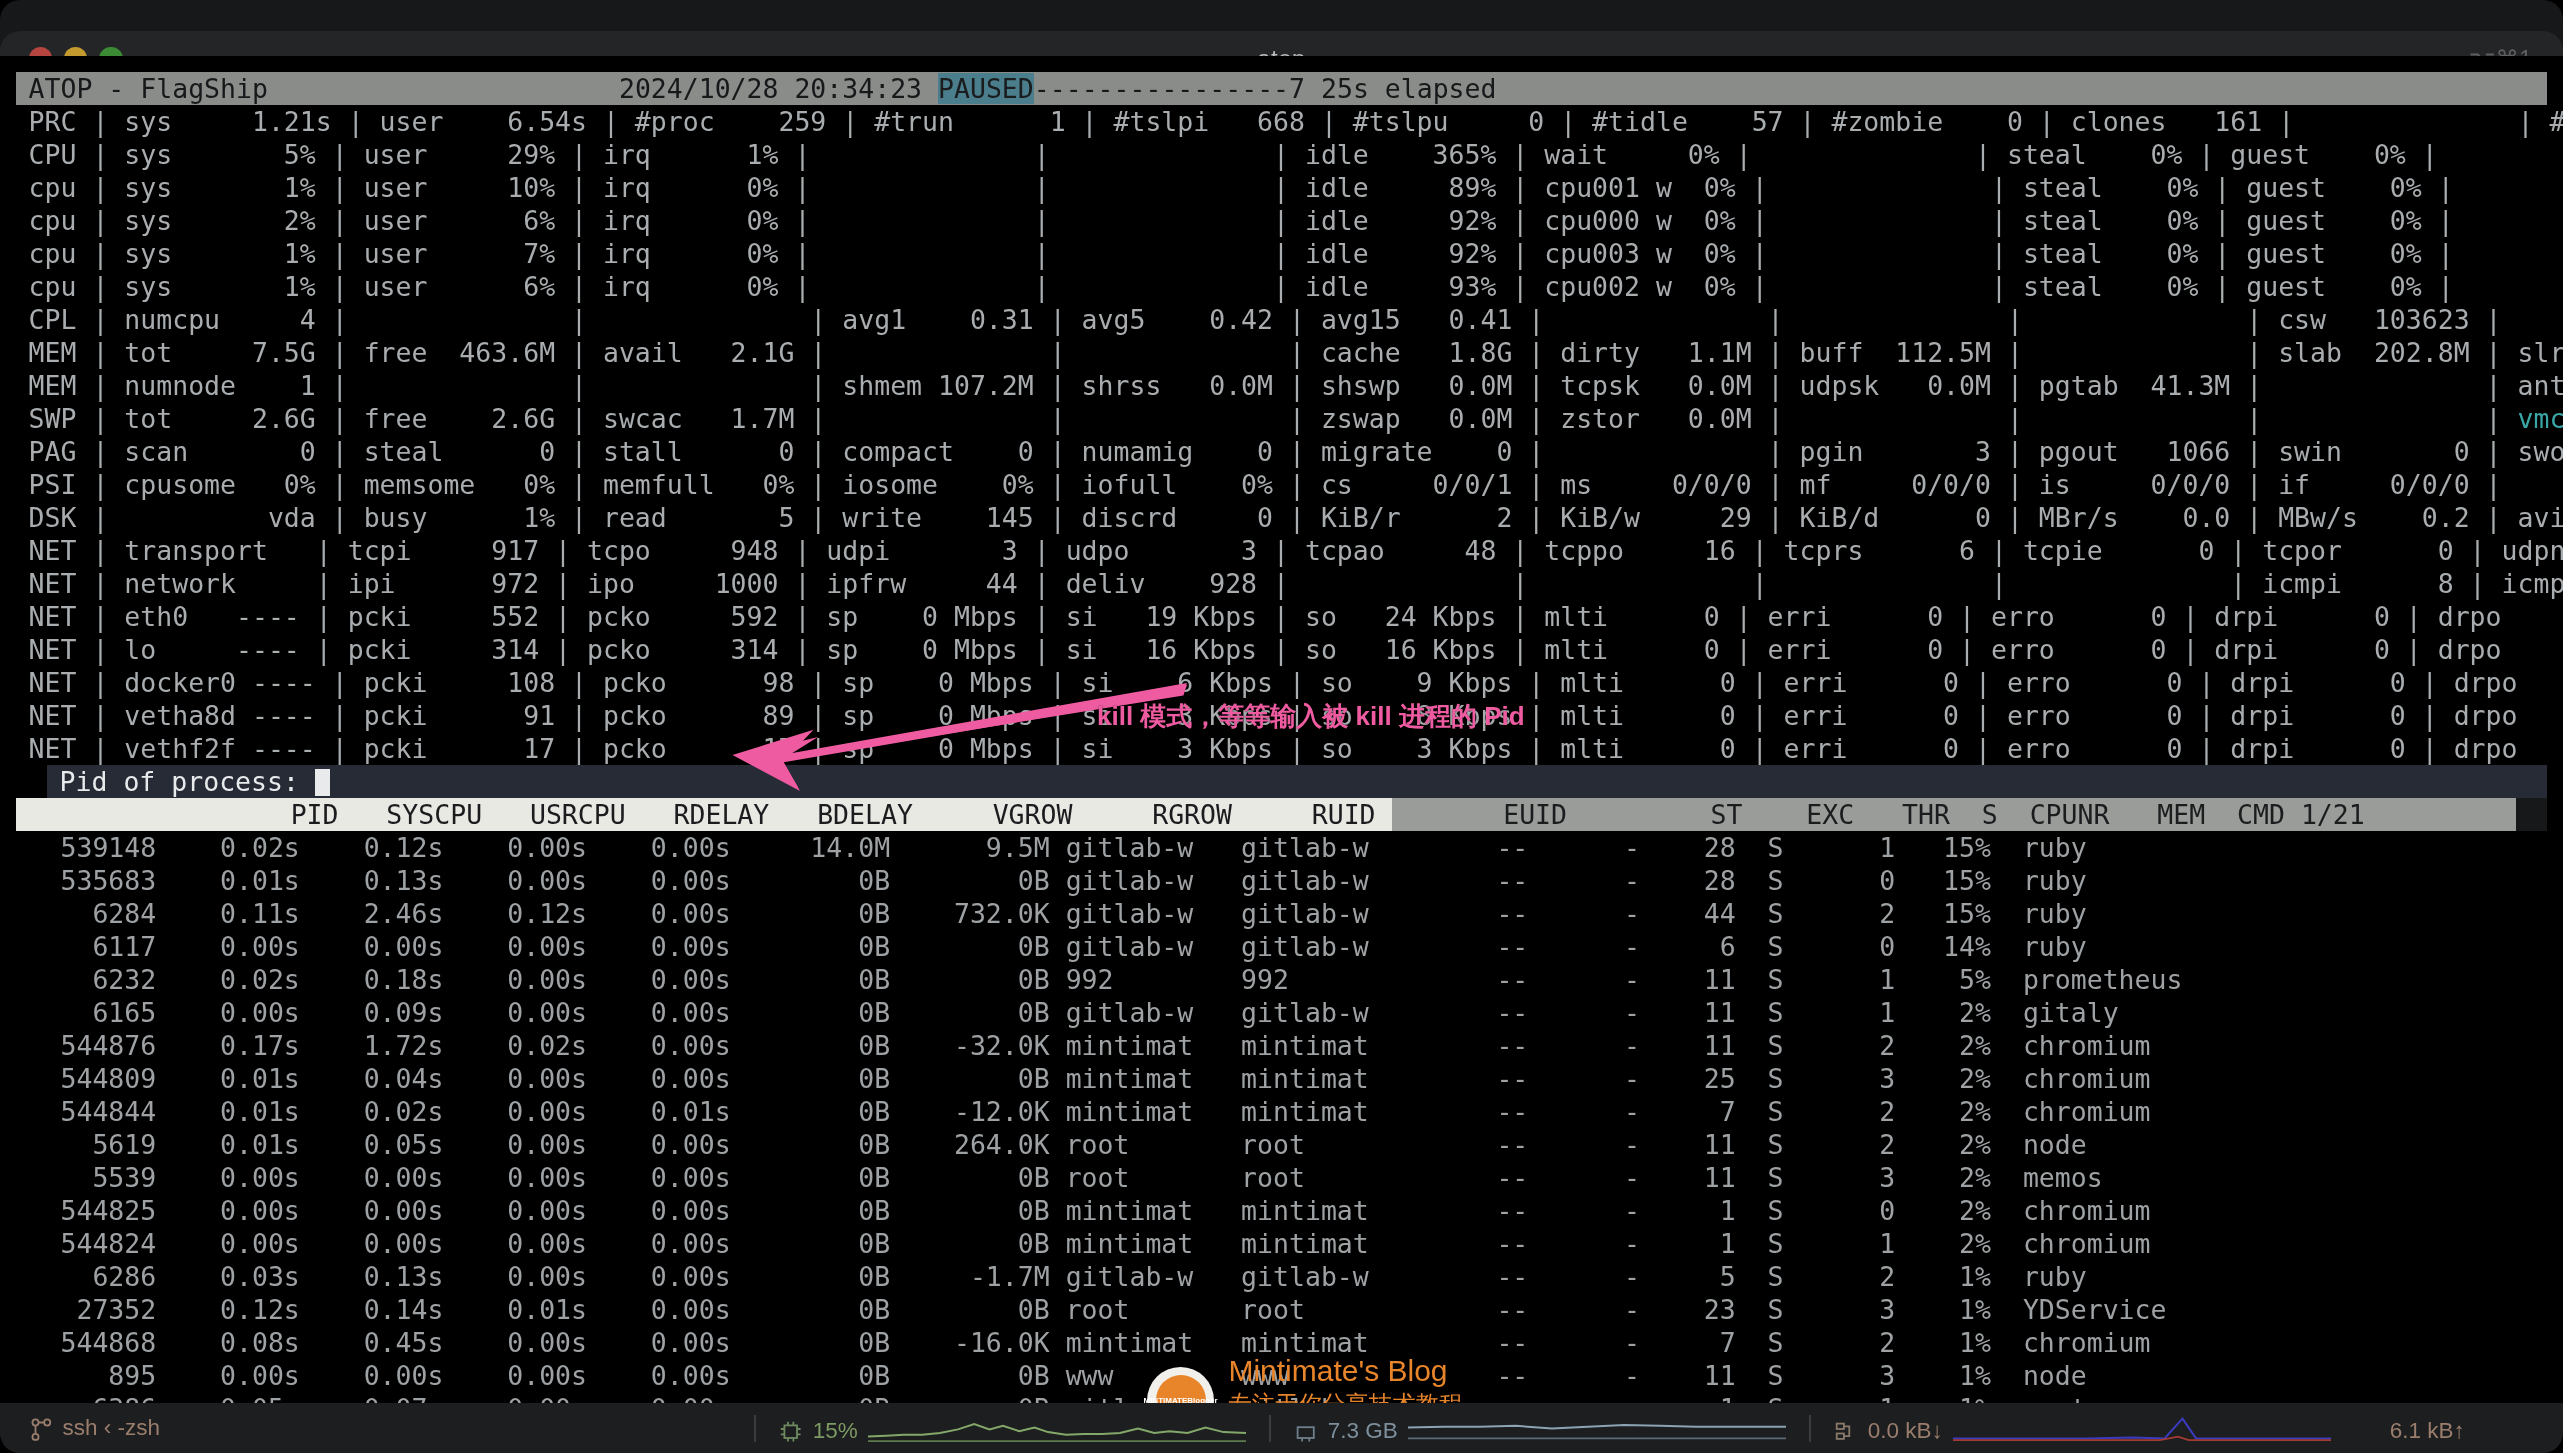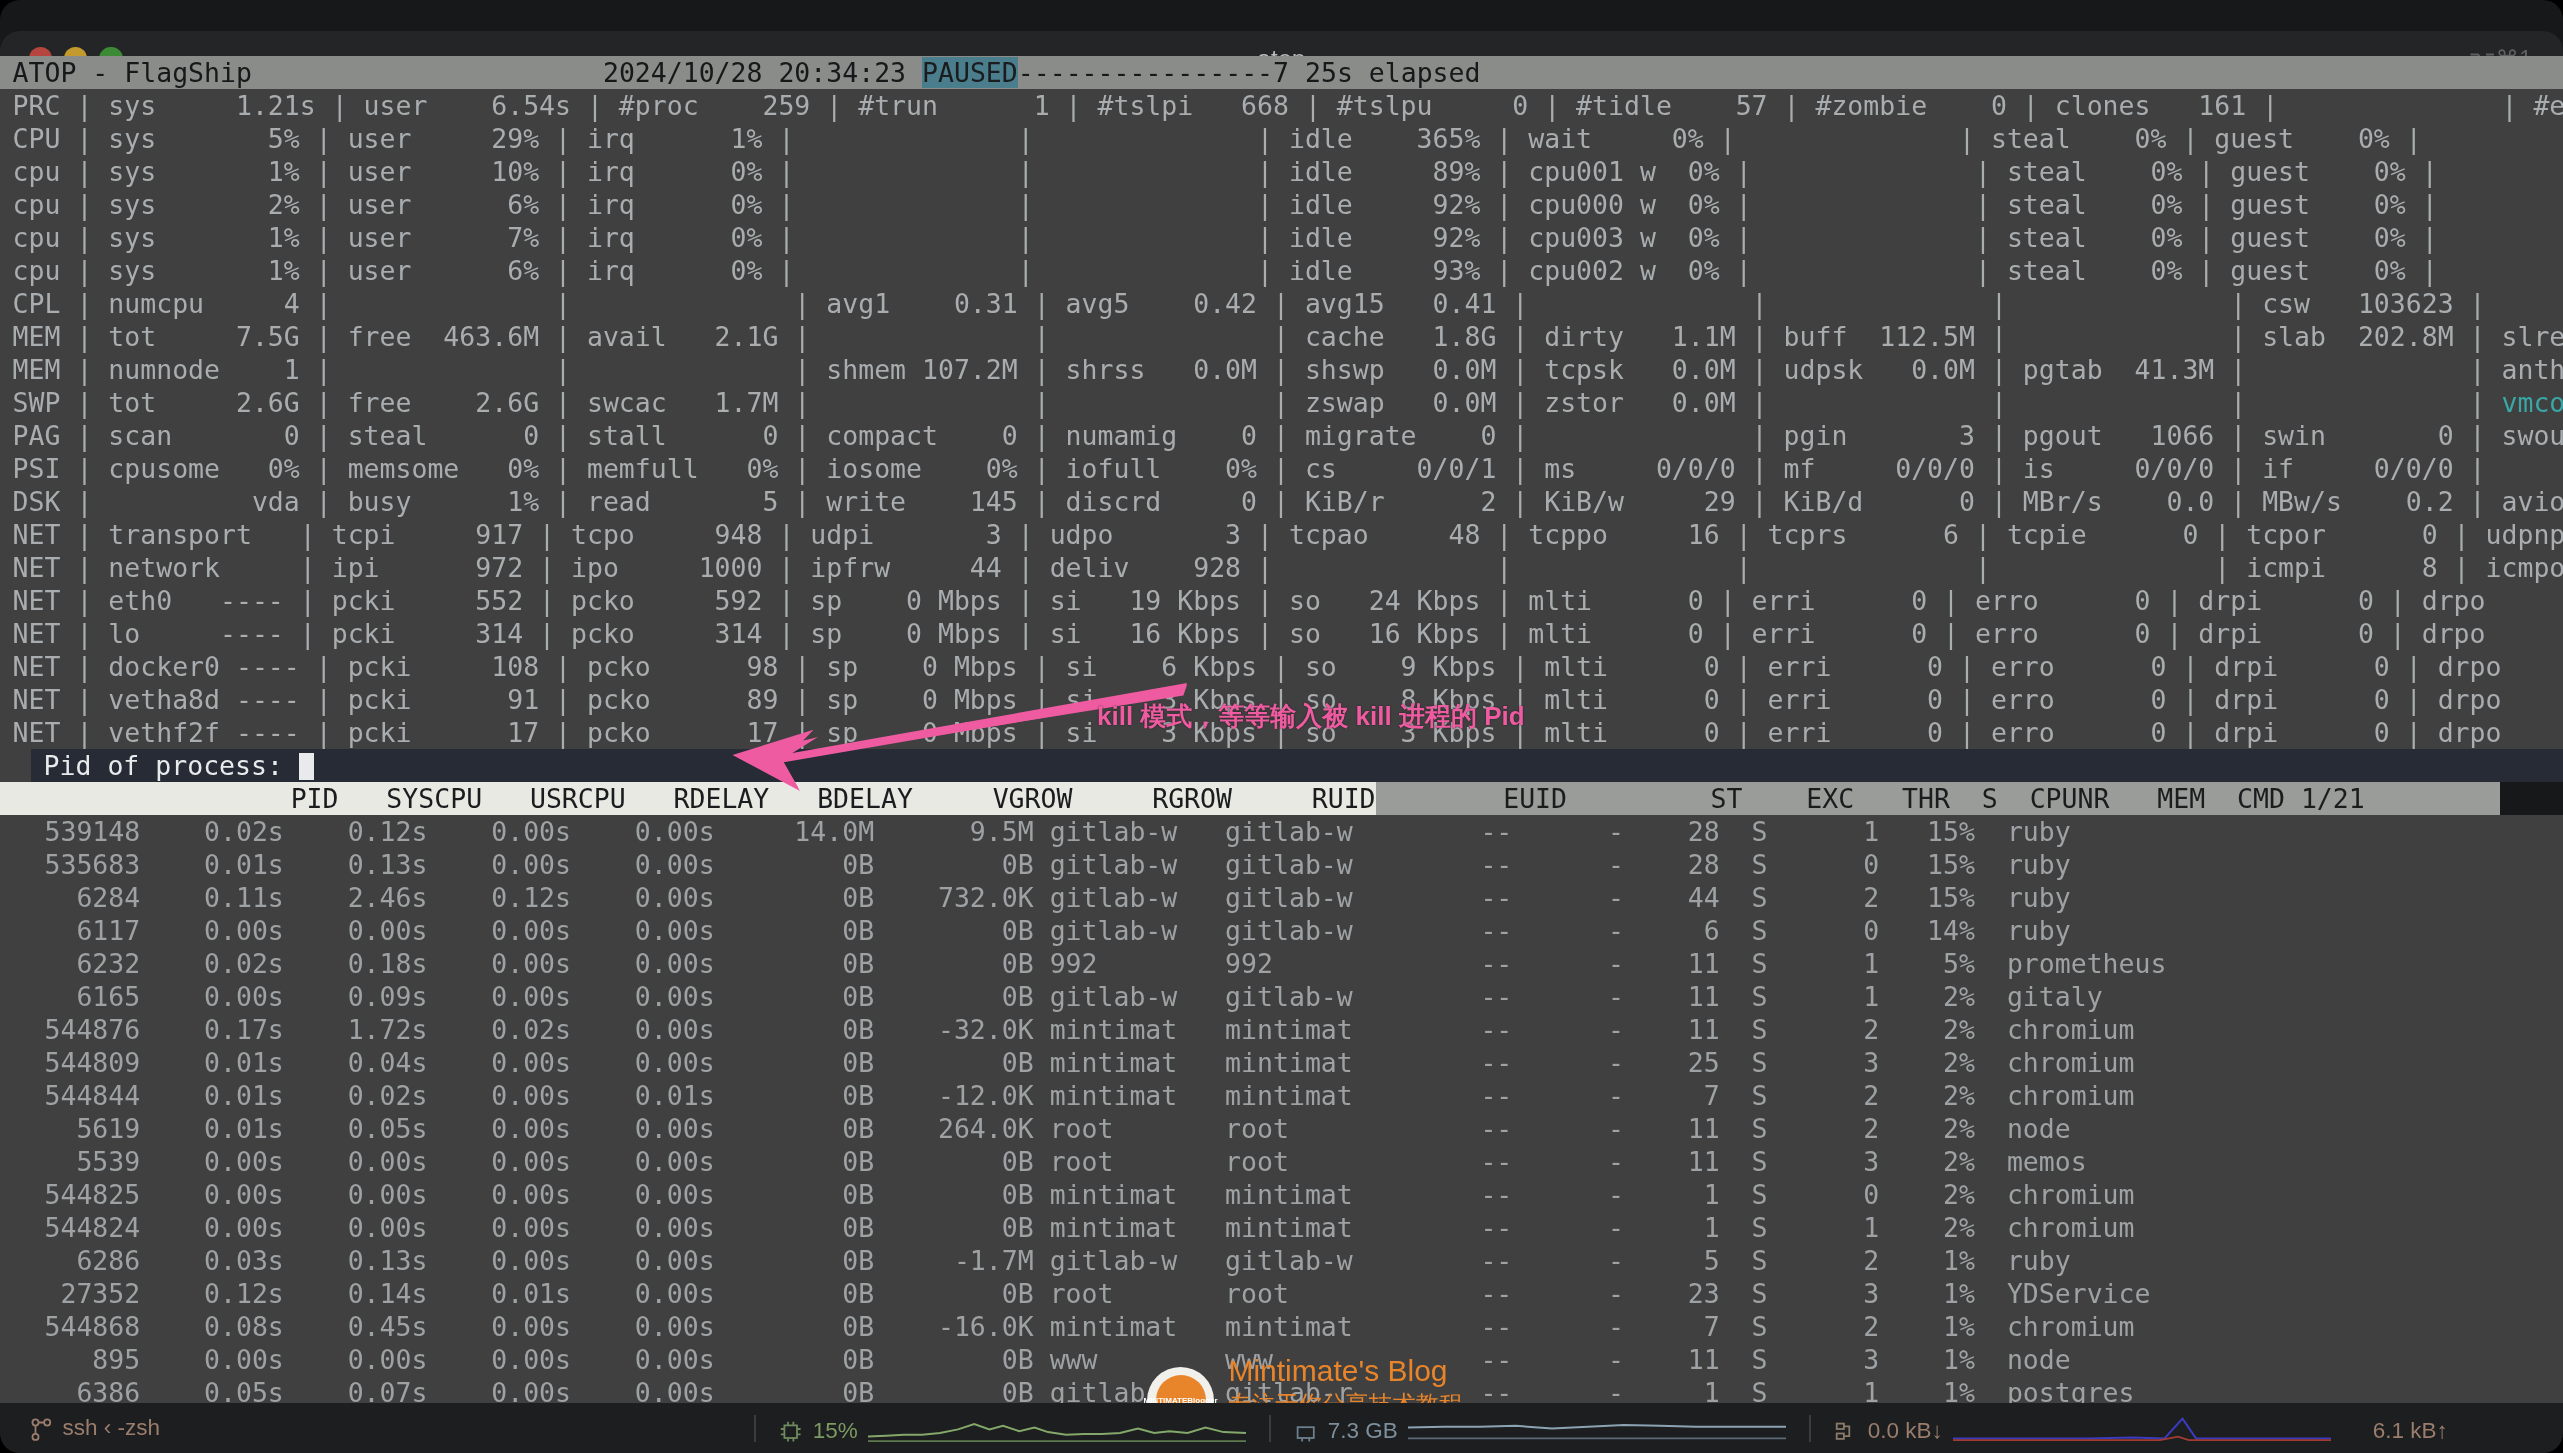--- a/index.html
+++ b/index.html
@@ -42,22 +42,22 @@
     position: absolute; right: 31px;
     font-family: "Liberation Sans", sans-serif;
     font-size: 23.4px; color: #5d5f61;
   }
   
   #term {
     position: absolute;
     left: 0; top: 56px;
     width: 2563px;
     height: 1347px;
-    background: #404040;
-    padding: 0;
+    background: #000000;
+    padding: 16px;
     overflow: hidden;
   }
   .row {
     height: 33px;
     line-height: 33px;
     font-size: 26.5px;
     color: #aeb2b4;
     white-space: pre;
     letter-spacing: 0px;
     padding-left: 12.6px;
@@ -303,18 +303,18 @@
       <svg width="23.4" height="23.4" viewBox="0 0 26 26">
         <rect x="3" y="4" width="8" height="6" fill="none" stroke="#8a7a6a" stroke-width="2"></rect>
         <rect x="3" y="15" width="8" height="6" fill="none" stroke="#8a7a6a" stroke-width="2"></rect>
         <path d="M11 7 h6 v11 h-6" fill="none" stroke="#8a7a6a" stroke-width="2"></path>
       </svg>
       <span>0.0 kB↓</span>
       <svg class="spark" width="378" height="31" viewBox="0 0 420 34">
         <polyline points="0,28 100,28 150,28 200,27 235,28 255,6 270,28 300,28 360,28 420,28" fill="none" stroke="#3b3bbf" stroke-width="2.2"></polyline>
         <polyline points="0,30 200,30 230,30 250,26 262,30 300,30 420,30" fill="none" stroke="#a33b33" stroke-width="2"></polyline>
       </svg>
-      <span style="margin-left:32px">6.1 kB↑</span>
+      <span style="margin-left:49px">6.1 kB↑</span>
     </div>
   </div>
 
 </div>
 
 
 </body></html>

